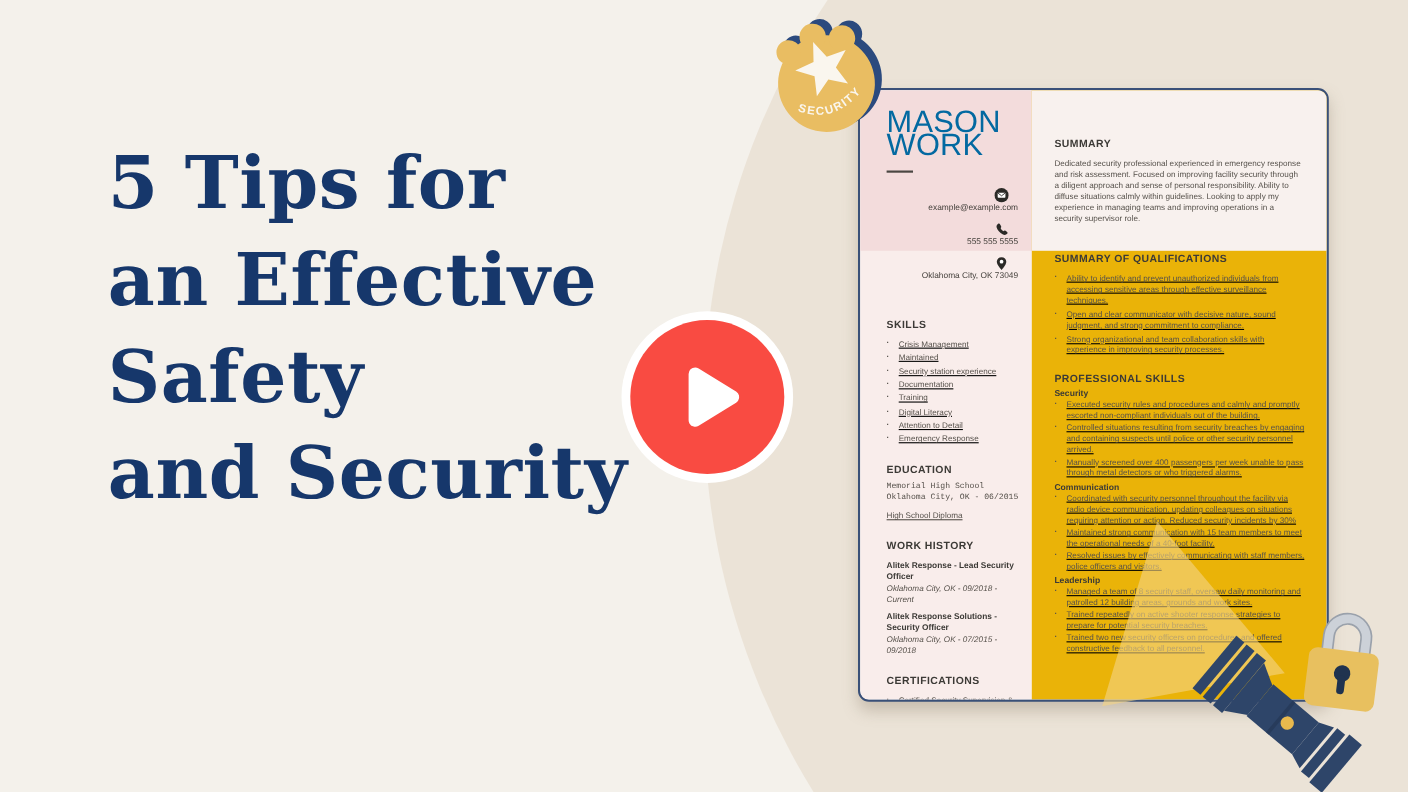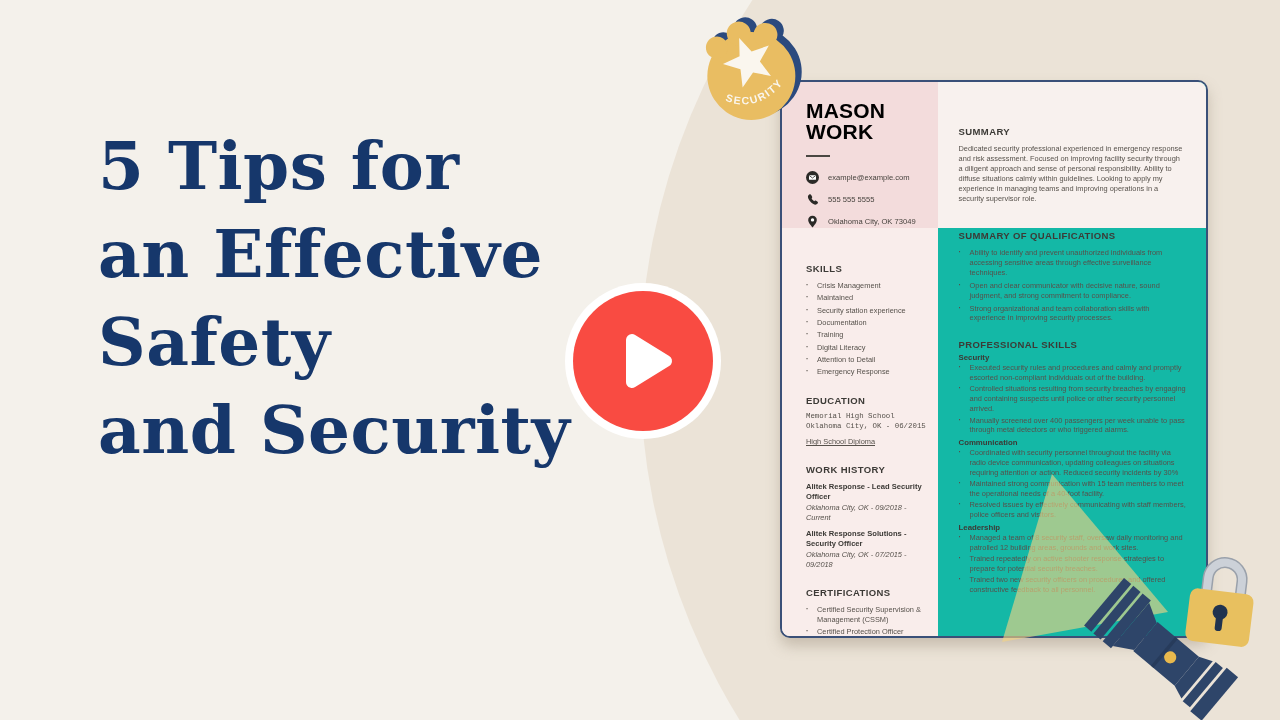--- a/index.html
+++ b/index.html
@@ -20,33 +20,33 @@
     cursor:pointer; }
   .play-button .red-disc { width:140px; height:140px; border-radius:50%; background:#f94b42;
     display:flex; align-items:center; justify-content:center; }
 
   
   .resume-card { position:absolute; left:780px; top:80px; width:428px; height:558px; z-index:2;
     border:2.5px solid #3a5078; border-radius:10px; overflow:hidden; background:#fdfaf8;
     box-shadow:0 8px 14px rgba(135,120,100,0.35); display:flex; }
   .col-left { width:157px; height:100%; background:#f9edeb; position:relative; }
   .col-left .band { position:absolute; left:0; top:0; width:100%; height:146px; background:#f3dcdc; }
-  .col-right { width:271px; height:100%; background:#14b8a6; position:relative; }
+  .col-right { width:271px; height:100%; background:#eab308; position:relative; }
   .col-right .band { position:absolute; left:0; top:0; width:100%; height:146px; background:#f8f1ee; }
 
   .left-inner { position:relative; padding:18px 12px 0 24px; }
-  .resume-name { font-size:21px; line-height:21px; font-weight:bold; color:#000000; letter-spacing:0.2px; }
+  .resume-name { font-size:28px; line-height:21px; font-weight:normal; color:#0369a1; letter-spacing:0.2px; }
   .name-divider { width:24px; height:2px; background:#4a4742; margin:13px 0 14px 0; }
-  .contact-row { display:flex; align-items:center; margin-bottom:9px; }
+  .contact-row { display:flex; align-items:flex-end; margin-bottom:9px;flex-direction:column; }
   .contact-icon { width:13px; height:13px; margin-right:9px; flex:0 0 auto; }
   .contact-text { font-size:7.6px; color:#46423d; }
 
   .sec-heading { font-size:9.5px; font-weight:bold; color:#3c3a36; letter-spacing:0.4px; }
   .left-body { position:relative; padding:26px 10px 0 24px; }
-  ul.dot-list { list-style:none; margin-top:7px; }
+  ul.dot-list { list-style:none; margin-top:7px;text-decoration:underline; }
   ul.dot-list li { position:relative; padding-left:11px; font-size:7.4px; line-height:1.33;
     color:#56514b; margin-bottom:2.5px; }
   ul.dot-list li::before { content:"·"; position:absolute; left:0; top:-1px; color:#56514b; font-weight:bold; }
 
   .edu-block { margin-top:18px; }
   .edu-line { font-size:7.4px; color:#56514b; line-height:1.35; margin-top:6px;font-family:Liberation Mono, monospace; }
   .edu-degree { font-size:7.4px; color:#56514b; margin-top:5px;text-decoration:underline; }
 
   .work-block { margin-top:18px; }
   .job { margin-top:7px; }

